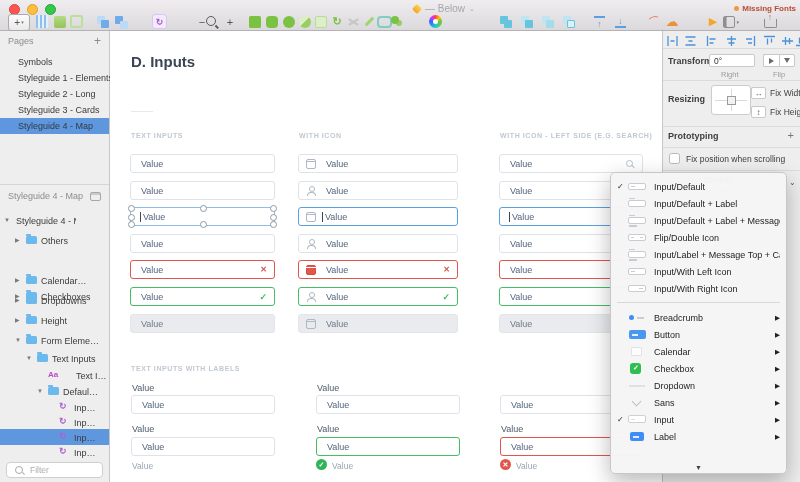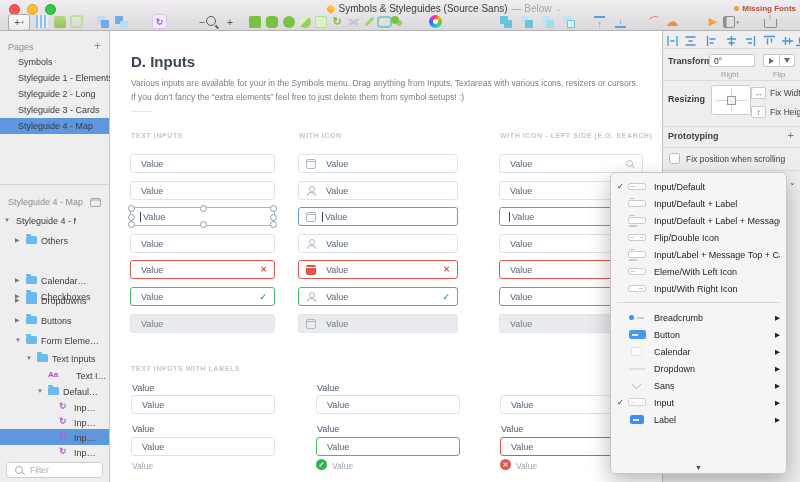--- a/index.html
+++ b/index.html
@@ -67,21 +67,21 @@
   .t-cloud{color:#E8923A;font-size:13px;} .t-cloud::before{content:"☁";}
   .t-play{color:#F5A623;font-size:11px;} .t-play::before{content:"▶";}
   .t-view::before{content:"";width:13px;height:10px;border:1.5px solid #8E8E8E;border-radius:2px;box-shadow:inset 2.5px 0 0 #8E8E8E;}
   .t-view::after{content:"▾";font-size:5px;color:#777;margin-left:1px;}
   .t-exp::before{content:"";position:absolute;left:2px;bottom:1px;width:11px;height:8px;border:1.5px solid #8E8E8E;border-top:none;border-radius:0 0 2px 2px;}
   .t-exp::after{content:"↑";position:absolute;top:-2px;font-size:9px;color:#8E8E8E;}
   
   #left{position:absolute;left:0;top:30px;width:110px;height:452px;background:#EFEEEF;border-right:1px solid #C6C6C6;box-sizing:border-box;}
   #pages{position:absolute;left:0;top:0;width:109px;height:155px;border-bottom:1px solid #D5D5D5;box-sizing:border-box;}
   #layers{position:absolute;left:0;top:155px;width:109px;height:297px;}
-  .panel-head{position:absolute;left:0;right:0;top:0;height:22px;display:flex;align-items:flex-end;
+  .panel-head{position:absolute;left:0;right:0;top:0;height:22px;display:flex;align-items:center;
     justify-content:space-between;padding:0 8px;font-size:9px;color:#8C8C8C;box-sizing:border-box;}
   .plus{font-size:12px;color:#8C8C8C;line-height:1;}
   .panel-ico{width:11px;height:9px;border:1px solid #A7A7A7;border-radius:2px;box-sizing:border-box;box-shadow:inset 0 2px 0 #C9C9C9;}
   .p-row{position:absolute;left:0;width:109px;height:16px;display:flex;align-items:center;
     padding-left:18px;box-sizing:border-box;font-size:9px;color:#3B3B3B;white-space:nowrap;}
   .p-row.sel{background:#5E97DE;color:#333A44;}
   .l-row{position:absolute;left:0;width:109px;height:16px;font-size:9px;color:#3B3B3B;}
   .l-row.sel{background:#5E97DE;}
   .l-arrow{position:absolute;top:5px;font-size:6px;color:#7A7A7A;line-height:1;}
   .l-folder{position:absolute;top:4px;width:11px;height:8px;background:#6CB9EE;border-radius:1.5px;}
@@ -201,21 +201,20 @@
 <body>
 
 <div id="app">
 
   <header id="titlebar">
     <span class="light red"></span>
     <span class="light yellow"></span>
     <span class="light green"></span>
     <div class="tb-title">
       <span class="doc-ico"></span>
-      <span class="t-main">Symbols &amp; Styleguides (Source Sans)</span>
       <span class="t-edited">— Below</span>
       <span class="t-caret">⌄</span>
     </div>
     <div class="missing">
       <span class="dot"></span>
       <span>Missing Fonts</span>
     </div>
     <div class="tools" id="tools">
         <span class="tool t-insert" style="left: 8px;"></span>
         <span class="tool t-artboard" style="left: 34px;"></span>
@@ -302,21 +301,21 @@
             <span class="l-label" style="left: 41px;">Calendar…</span>
           </div>
           <div class="l-row" style="top: 107px;">
             <span class="l-arrow" style="left: 15px;">▶</span>
             <span class="l-folder" style="left: 26px;"></span>
             <span class="l-label" style="left: 41px;">Dropdowns</span>
           </div>
           <div class="l-row" style="top: 127px;">
             <span class="l-arrow" style="left: 15px;">▶</span>
             <span class="l-folder" style="left: 26px;"></span>
-            <span class="l-label" style="left: 41px;">Buttons</span>
+            <span class="l-label" style="left: 41px;">Height</span>
           </div>
           <div class="l-row" style="top: 147px;">
             <span class="l-arrow" style="left: 15px;">▼</span>
             <span class="l-folder" style="left: 26px;"></span>
             <span class="l-label" style="left: 41px;">Form Eleme…</span>
           </div>
           <div class="l-row" style="top: 165px;">
             <span class="l-arrow" style="left: 26px;">▼</span>
             <span class="l-folder" style="left: 37px;"></span>
             <span class="l-label" style="left: 52px;">Text Inputs</span>
@@ -353,21 +352,20 @@
         </div>
       <div class="filter-wrap">
         <span class="mag-s"></span>
         <input class="filter" placeholder="Filter" style="">
       </div>
     </div>
   </aside>
 
   <main id="canvas">
     <h1 id="heading">D. Inputs</h1>
-    <p id="desc">Various inputs are available for your in the Symbols menu. Drag anything from Inputs, Textareas with various icons, resizers or cursors. If you don’t fancy the “extra elements” feel free to just delete them from symbol setups! :)</p>
     <div id="cdiv"></div>
     <div class="shead" id="labeled-head" style="left:21px;top:335px">TEXT INPUTS WITH LABELS</div>
   <div class="shead" style="left: 21px; top: 102px;">TEXT INPUTS</div>
       <div class="inp default" style="left: 20px; top: 124px; width: 145px;">
         <span class="val">Value</span>
       </div>
       <div class="inp default" style="left: 20px; top: 151px; width: 145px;">
         <span class="val">Value</span>
       </div>
       <div class="inp selected" style="left: 20px; top: 177px; width: 145px;">
@@ -590,21 +588,21 @@
           <i class="tl"></i>
           <i class="bl"></i>
         </span>
         <span class="m-label">Input/Label + Message Top + Caption Below</span>
       </div>
       <div class="m-row">
         <span class="m-check"></span>
         <span class="vt">
           <i class="dl"></i>
         </span>
-        <span class="m-label">Eleme/With Left Icon</span>
+        <span class="m-label">Input/With Left Icon</span>
       </div>
       <div class="m-row">
         <span class="m-check"></span>
         <span class="vt">
           <i class="dr"></i>
         </span>
         <span class="m-label">Input/With Right Icon</span>
       </div>
       <div class="m-sep"></div>
       <div class="m-row">
@@ -616,20 +614,26 @@
       <div class="m-row">
         <span class="m-check"></span>
         <span class="mc mc-button"></span>
         <span class="m-label">Button</span>
         <span class="m-arrow">▶</span>
       </div>
       <div class="m-row">
         <span class="m-check"></span>
         <span class="mc mc-calendar"></span>
         <span class="m-label">Calendar</span>
+        <span class="m-arrow">▶</span>
+      </div>
+      <div class="m-row">
+        <span class="m-check"></span>
+        <span class="mc mc-checkbox"></span>
+        <span class="m-label">Checkbox</span>
         <span class="m-arrow">▶</span>
       </div>
       <div class="m-row">
         <span class="m-check"></span>
         <span class="mc mc-dropdown"></span>
         <span class="m-label">Dropdown</span>
         <span class="m-arrow">▶</span>
       </div>
       <div class="m-row">
         <span class="m-check"></span>

